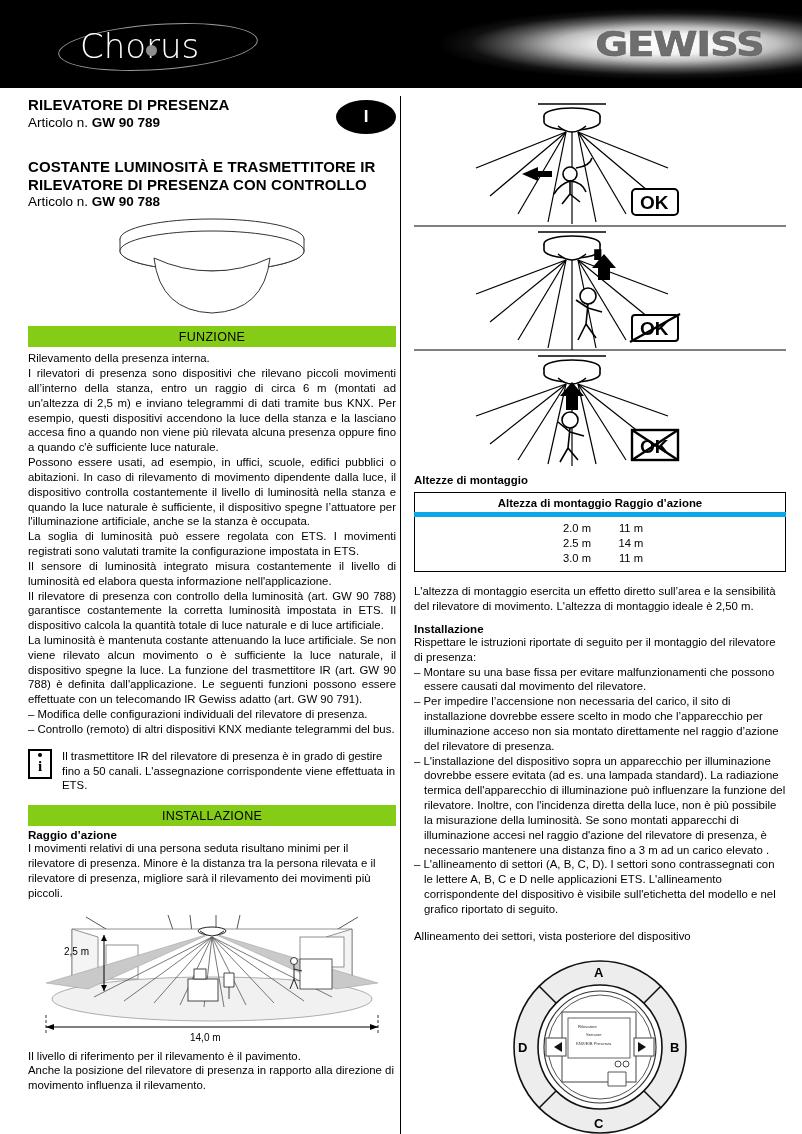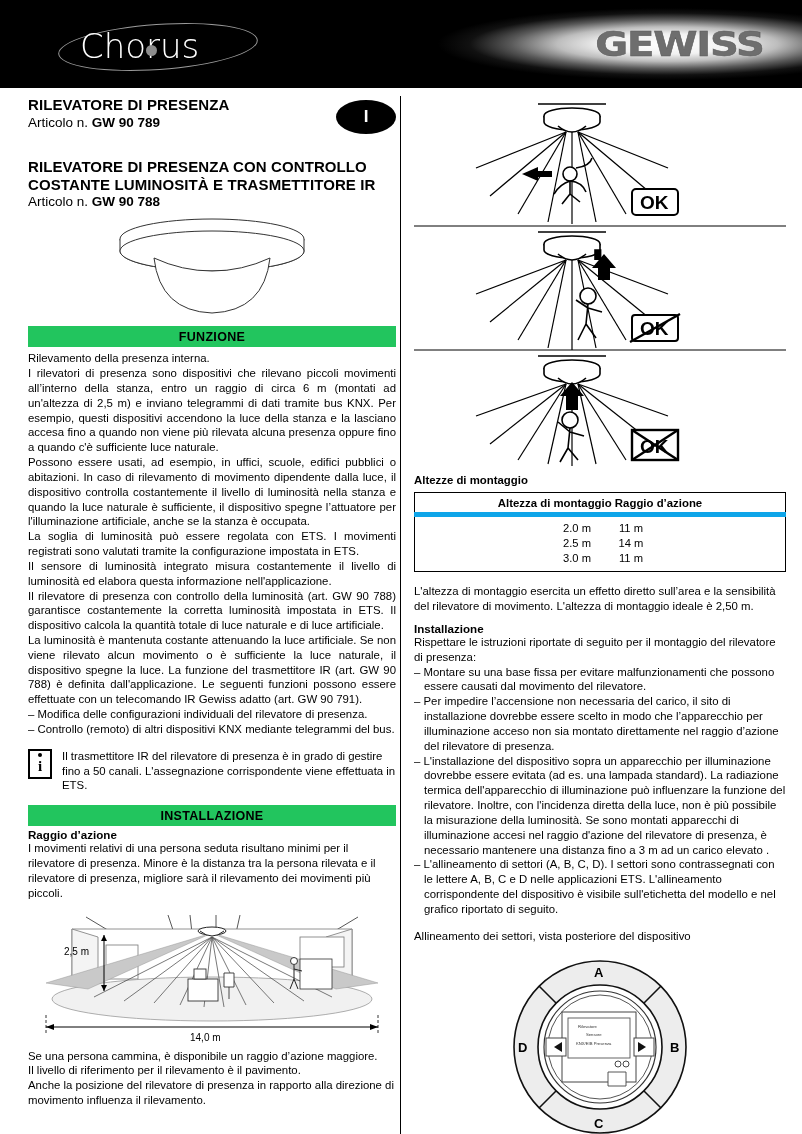--- a/index.html
+++ b/index.html
@@ -68,22 +68,22 @@
   }
   .art b { font-weight:bold; }
   .lang-badge {
     position:absolute; right:0px; top:4px;
     width:60px; height:34px; border-radius:50%;
     background:#000; color:#fff;
     font-size:17px; font-weight:bold;
     display:flex; align-items:center; justify-content:center;
   }
   .sec-bar {
-    background:#22c55e; text-align:center;
-    font-size:12.5px; font-weight:bold; letter-spacing:0.3px;
+    background:#84cc16; text-align:center;
+    font-size:12.5px; font-weight:normal; letter-spacing:0.3px;
     padding:4px 0 3px 0;
   }
   p.body, .body {
     font-size:11.4px; line-height:1.30; margin:0; text-align:justify;
   }
   .body-nj { text-align:left; }
   .sub-h { font-size:11.6px; font-weight:bold; margin:0; }
   .sp2 { height:2px; } .sp4 { height:4px; } .sp6 { height:6px; }
   .sp8 { height:8px; } .sp12 { height:12px; }
 
@@ -146,22 +146,22 @@
 
     <div style="position:relative; height:62px;">
       <div class="h-title">RILEVATORE DI PRESENZA</div>
       <div class="art">
         <span>Articolo n.</span>
         <b>GW 90 789</b>
       </div>
       <div class="lang-badge">I</div>
     </div>
 
+    <div class="h-title">COSTANTE LUMINOSITÀ E TRASMETTITORE IR</div>
     <div class="h-title">RILEVATORE DI PRESENZA CON CONTROLLO</div>
-    <div class="h-title">COSTANTE LUMINOSITÀ E TRASMETTITORE IR</div>
     <div class="art">
       <span>Articolo n.</span>
       <b>GW 90 788</b>
     </div>
 
     <div class="product-img">
       <svg width="220" height="112" viewBox="0 0 220 112">
         <ellipse cx="110" cy="28" rx="92" ry="20" fill="#fff" stroke="#333" stroke-width="1"></ellipse>
         <path d="M18,28 L18,40 A92,20 0 0 0 202,40 L202,28" fill="#fff" stroke="#333" stroke-width="1"></path>
         <ellipse cx="110" cy="40" rx="92" ry="20" fill="#fff" stroke="#333" stroke-width="1"></ellipse>
@@ -257,21 +257,20 @@
 
         <line x1="18" y1="108" x2="18" y2="126" stroke="#000" stroke-width="0.8" stroke-dasharray="3,2"></line>
         <line x1="350" y1="108" x2="350" y2="126" stroke="#000" stroke-width="0.8" stroke-dasharray="3,2"></line>
         <line x1="18" y1="120" x2="350" y2="120" stroke="#000" stroke-width="1"></line>
         <polygon points="18,120 26,117 26,123" fill="#000"></polygon>
         <polygon points="350,120 342,117 342,123" fill="#000"></polygon>
         <text x="162" y="134" font-family="Liberation Sans, sans-serif" font-size="10" fill="#000">14,0 m</text>
       </svg>
     </div>
 
-    <div class="body body-nj">Se una persona cammina, è disponibile un raggio d’azione maggiore.</div>
     <div class="body body-nj">Il livello di riferimento per il rilevamento è il pavimento.</div>
     <div class="body body-nj">Anche la posizione del rilevatore di presenza in rapporto alla direzione di movimento influenza il rilevamento.</div>
   </div>
 
   <div class="col-right">
 
     <div class="diagrams">
       <svg width="372" height="370" viewBox="0 0 372 370">
 
         <g>

